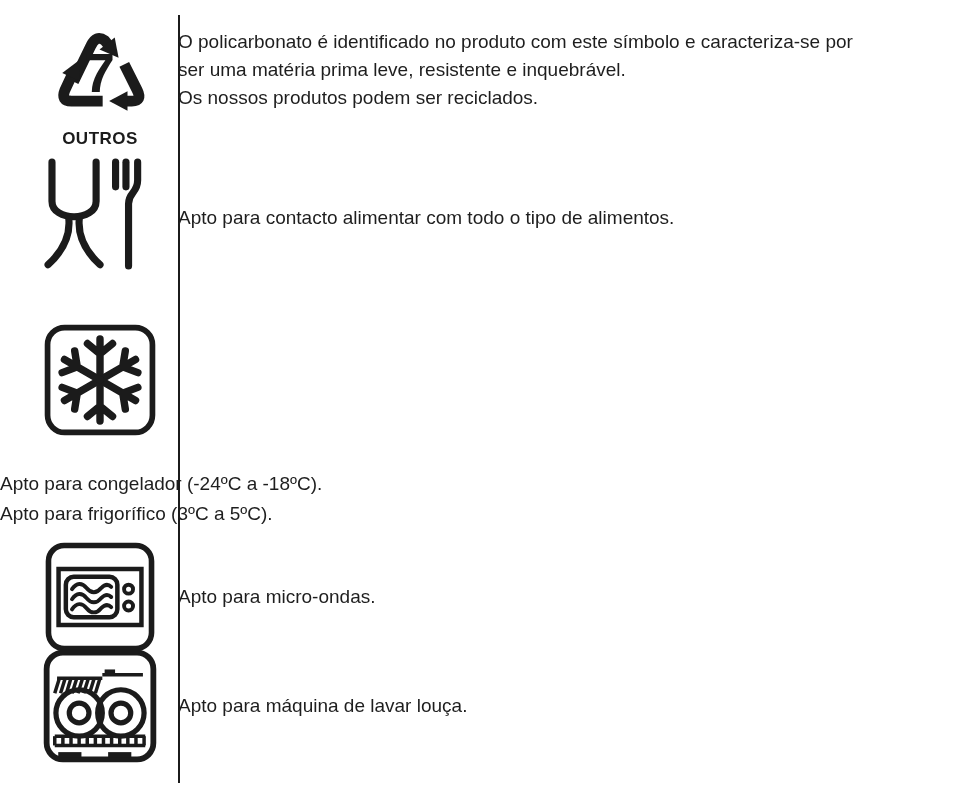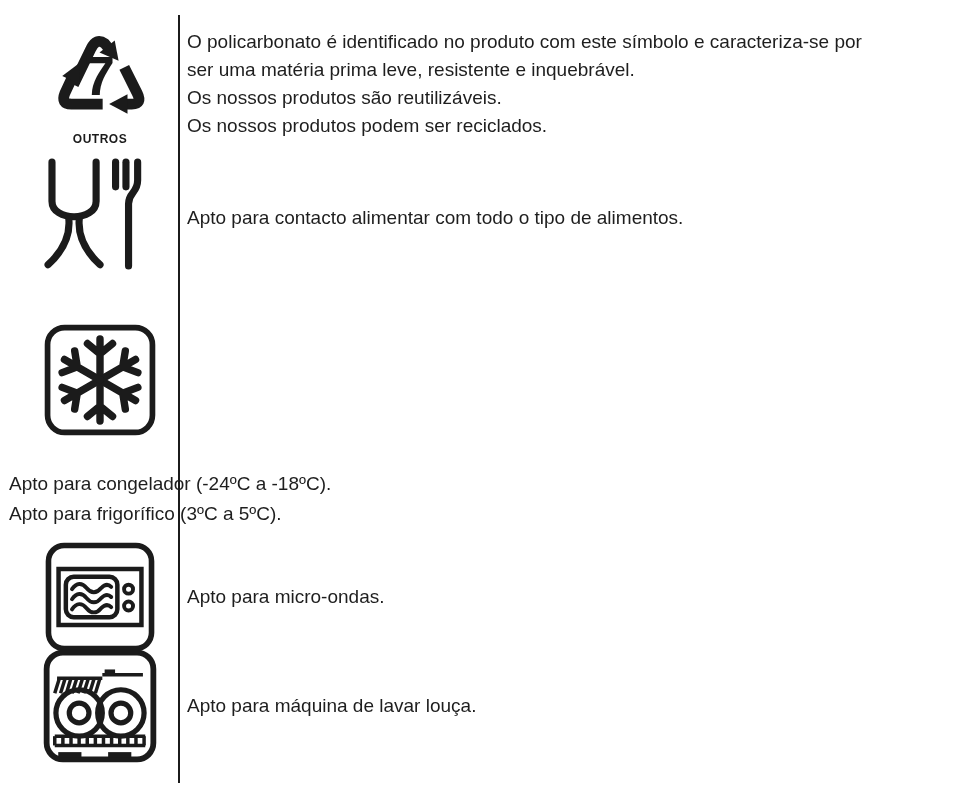--- a/index.html
+++ b/index.html
@@ -25,33 +25,33 @@
     flex:0 0 178px;width:178px;
     display:flex;align-items:center;justify-content:center;
   }
   .icon-wrap{
     margin-left:22px;
     display:flex;flex-direction:column;align-items:center;
   }
   .text-cell{
     flex:1;
     display:flex;flex-direction:column;justify-content:center;
-    padding-left:9px;
+    padding-left:0;
   }
   .text-cell.top-align{justify-content:flex-start;padding-top:13px;}
   .line{
     margin:0;
     font-size:19px;line-height:28px;
     white-space:nowrap;
     color:#1e1e1e;
   }
   .line.tall{line-height:30px;}
   .caption{
     margin-top:2px;
-    font-size:12px;font-weight:bold;letter-spacing:0.5px;
+    font-size:17px;font-weight:bold;letter-spacing:0.5px;
     color:#1b1b1b;
   }
   svg{display:block;}
   .stroke{stroke:#1b1b1b;fill:none;}
   .fill{fill:#1b1b1b;stroke:none;}
 </style>
 </head>
 <body>
 
 <div class="page">
@@ -73,21 +73,20 @@
             <path d="M52 76 L23 76 Q13 76 17 66 L24 51" marker-end="url(#rah)"></path>
           </g>
           <text x="49" y="68" text-anchor="middle" font-size="52" font-weight="bold" font-family="Liberation Sans, sans-serif" fill="#1b1b1b">7</text>
         </svg>
         <div class="caption">OUTROS</div>
       </div>
     </div>
     <div class="text-cell top-align">
       <p class="line">O policarbonato é identificado no produto com este símbolo e caracteriza-se por</p>
       <p class="line">ser uma matéria prima leve, resistente e inquebrável.</p>
-      <p class="line">Os nossos produtos são reutilizáveis.</p>
       <p class="line">Os nossos produtos podem ser reciclados.</p>
     </div>
   </section>
 
   <section class="row" style="top:155px;height:126px;">
     <div class="icon-cell">
       <div class="icon-wrap">
         <svg width="132" height="122" viewBox="0 0 100 94">
           <g class="stroke" stroke-width="5.5" stroke-linecap="round">
             <path d="M13 4 L13 34 C13 50 47 50 47 34 L47 4"></path>

